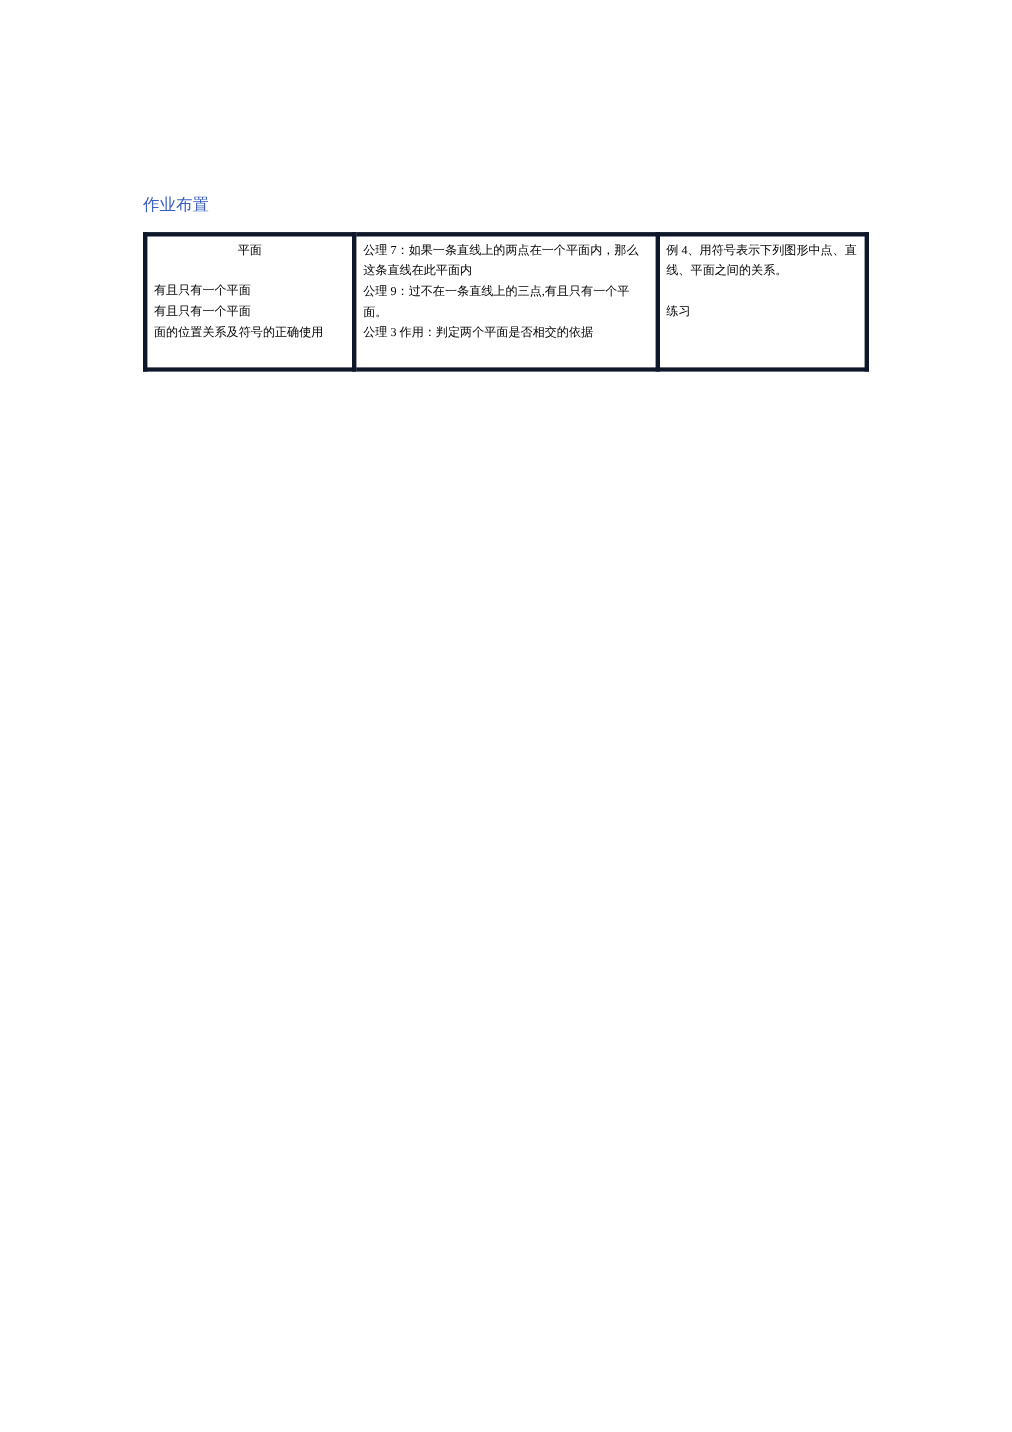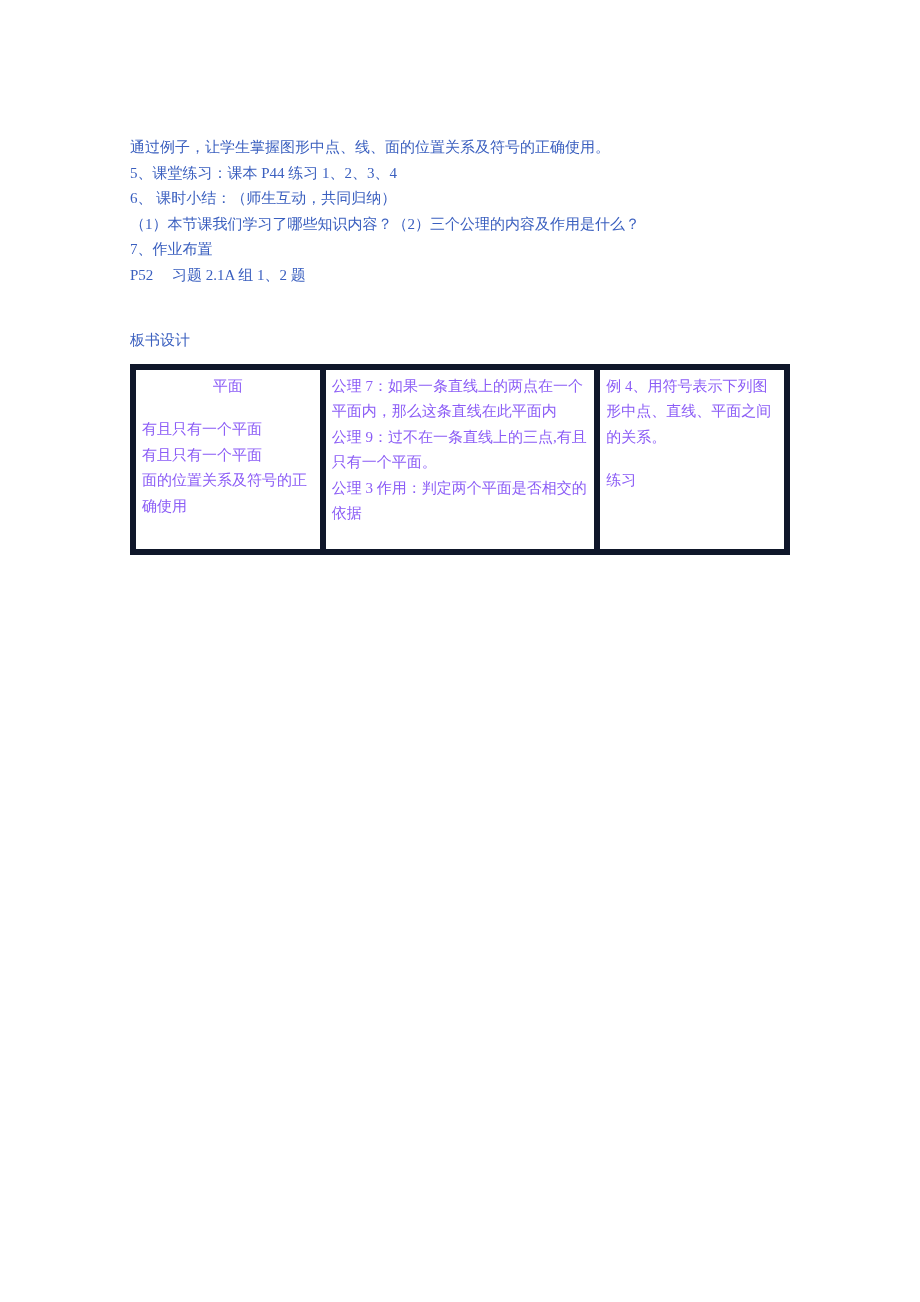--- a/index.html
+++ b/index.html
@@ -24,52 +24,44 @@
   .section-title {
     margin-top: 40px;
     margin-bottom: 10px;
   }
   table.board {
     border-collapse: collapse;
     width: 100%;
     table-layout: fixed;
   }
   table.board td {
-    border: 6px solid #0f172a;
+    border: 4px solid #0f172a;
     vertical-align: top;
     padding: 4px 6px;
-    color: #8b5cf6;
-    font-size: 15px;
+    color: #000000;
+    font-size: 11px;
     line-height: 1.7;
   }
   table.board td .center {
     text-align: center;
   }
   .cell-line {
     margin: 0;
   }
   .spacer {
     height: 18px;
   }
 </style>
 </head>
 <body>
 
 <div class="page">
 
-  <div class="body-text blue">
-    <p>通过例子，让学生掌握图形中点、线、面的位置关系及符号的正确使用。</p>
-    <p>5、课堂练习：课本 P44 练习 1、2、3、4</p>
-    <p>6、 课时小结：（师生互动，共同归纳）</p>
-    <p>（1）本节课我们学习了哪些知识内容？（2）三个公理的内容及作用是什么？</p>
-    <p>7、作业布置</p>
-    <p>P52  习题 2.1A 组 1、2 题</p>
-  </div>
 
-  <div class="section-title blue">板书设计</div>
+  <div class="section-title blue">作业布置</div>
 
   <table class="board">
     <colgroup>
       <col style="width:29%">
       <col style="width:42%">
       <col style="width:29%">
     </colgroup>
     <tbody>
         <tr>
       <td>

